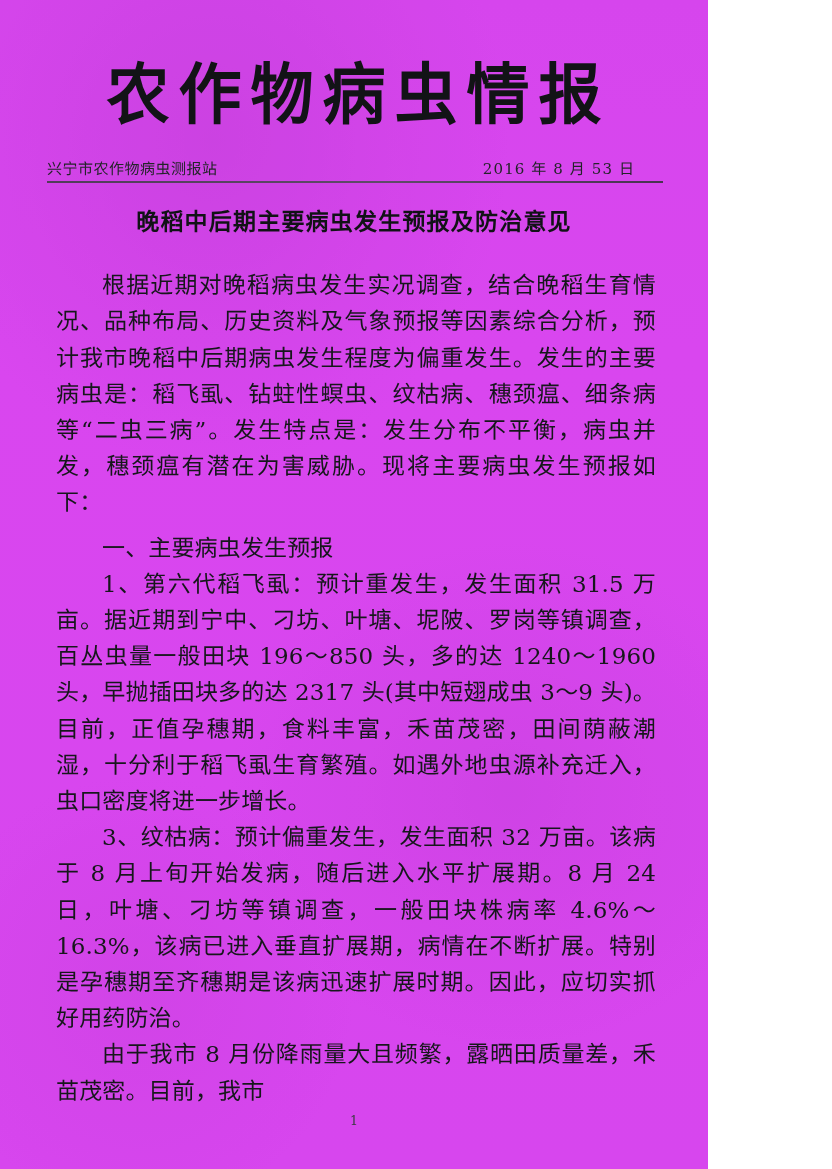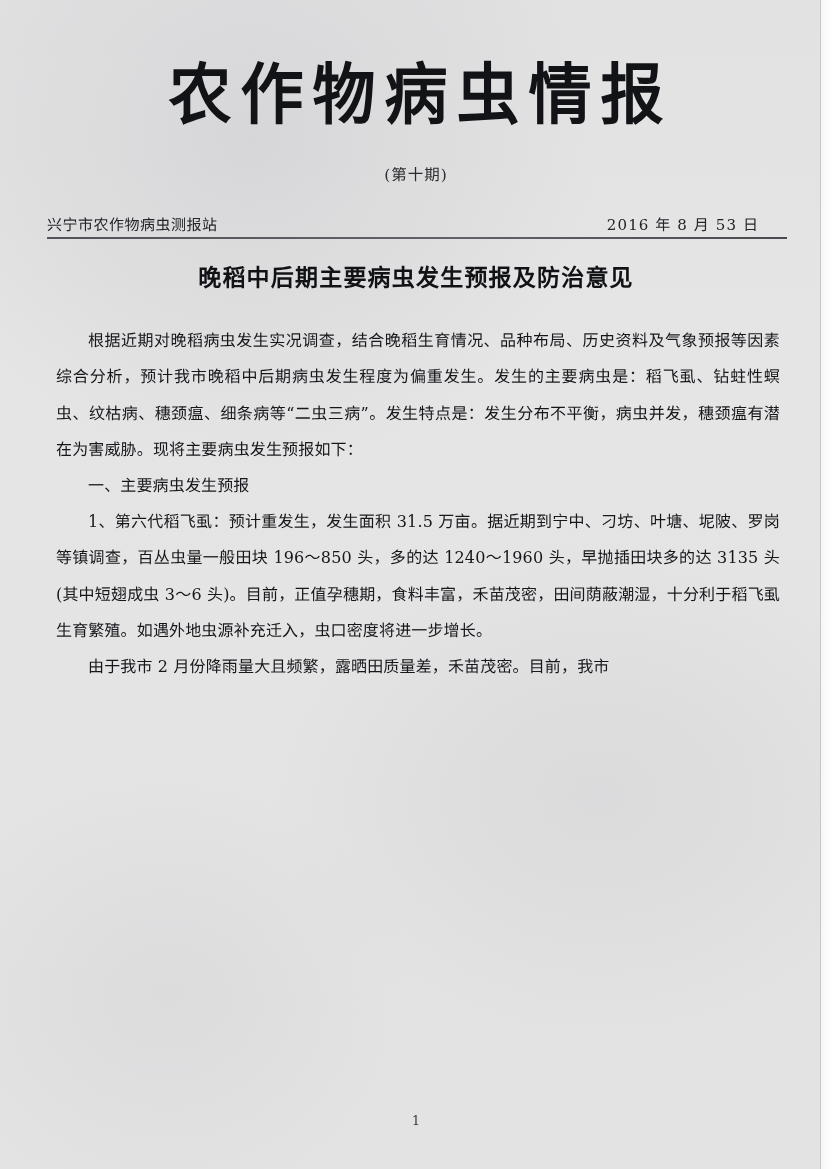--- a/index.html
+++ b/index.html
@@ -3,23 +3,23 @@
 <meta charset="utf-8">
 <title>农作物病虫情报</title>
 <style>
   html, body {
     margin: 0;
     padding: 0;
     background: #ffffff;
   }
   #page {
     position: relative;
-    width: 832px;
+    width: 708px;
     height: 1169px;
-    background: #e5e5e5;
+    background: #d946ef;
     overflow: hidden;
     font-family: "DejaVu Sans", "Liberation Sans", sans-serif;
     color: #15161a;
   }
   
   .scan-tint {
     position: absolute;
     inset: 0;
     pointer-events: none;
     background:
@@ -107,32 +107,32 @@
     font-weight: 700;
     letter-spacing: 1.2px;
     color: #111216;
     transform: scaleY(1.03);
   }
 
   
   .body-text {
     margin: 30px 52px 0 56px;
     font-family: "DejaVu Serif", "Liberation Serif", serif;
-    font-size: 16px;
+    font-size: 23px;
     line-height: 36.2px;
     letter-spacing: 0.15px;
     text-align: justify;
     text-justify: inter-character;
     color: #16171b;
   }
   .body-text p {
     margin: 0;
     text-indent: 2em;
   }
-  .body-text p.flush { text-indent: 2em; }
+  .body-text p.flush { text-indent: 2em; margin-top: 9px; }
 
   
   .page-number {
     position: absolute;
     left: 0;
     right: 0;
     top: 1113px;
     text-align: center;
     font-family: "DejaVu Serif", "Liberation Serif", serif;
     font-size: 12.5px;
@@ -146,35 +146,35 @@
 <div id="page">
 
   <div class="scan-tint"></div>
   <div class="scan-edge-right"></div>
   <div class="scan-edge-right2"></div>
 
   <div class="content">
 
     <div class="masthead">
       <div class="masthead-title">农作物病虫情报</div>
-      <div class="issue-line">(第十期)</div>
     </div>
 
     <div class="meta-row">
       <div class="meta-issuer">兴宁市农作物病虫测报站</div>
       <div class="meta-date">2016 年 8 月 53 日</div>
     </div>
     <div class="meta-rule"></div>
 
     <div class="doc-subtitle">晚稻中后期主要病虫发生预报及防治意见</div>
 
     <div class="body-text">
       <p>根据近期对晚稻病虫发生实况调查，结合晚稻生育情况、品种布局、历史资料及气象预报等因素综合分析，预计我市晚稻中后期病虫发生程度为偏重发生。发生的主要病虫是：稻飞虱、钻蛀性螟虫、纹枯病、穗颈瘟、细条病等“二虫三病”。发生特点是：发生分布不平衡，病虫并发，穗颈瘟有潜在为害威胁。现将主要病虫发生预报如下：</p>
       <p class="flush">一、主要病虫发生预报</p>
-      <p>1、第六代稻飞虱：预计重发生，发生面积 31.5 万亩。据近期到宁中、刁坊、叶塘、坭陂、罗岗等镇调查，百丛虫量一般田块 196～850 头，多的达 1240～1960 头，早抛插田块多的达 3135 头(其中短翅成虫 3～6 头)。目前，正值孕穗期，食料丰富，禾苗茂密，田间荫蔽潮湿，十分利于稻飞虱生育繁殖。如遇外地虫源补充迁入，虫口密度将进一步增长。</p>
-      <p>由于我市 2 月份降雨量大且频繁，露晒田质量差，禾苗茂密。目前，我市</p>
+      <p>1、第六代稻飞虱：预计重发生，发生面积 31.5 万亩。据近期到宁中、刁坊、叶塘、坭陂、罗岗等镇调查，百丛虫量一般田块 196～850 头，多的达 1240～1960 头，早抛插田块多的达 2317 头(其中短翅成虫 3～9 头)。目前，正值孕穗期，食料丰富，禾苗茂密，田间荫蔽潮湿，十分利于稻飞虱生育繁殖。如遇外地虫源补充迁入，虫口密度将进一步增长。</p>
+      <p>3、纹枯病：预计偏重发生，发生面积 32 万亩。该病于 8 月上旬开始发病，随后进入水平扩展期。8 月 24 日，叶塘、刁坊等镇调查，一般田块株病率 4.6%～16.3%，该病已进入垂直扩展期，病情在不断扩展。特别是孕穗期至齐穗期是该病迅速扩展时期。因此，应切实抓好用药防治。</p>
+      <p>由于我市 8 月份降雨量大且频繁，露晒田质量差，禾苗茂密。目前，我市</p>
     </div>
 
   </div>
 
   <div class="page-number">1</div>
 
 </div>
 
 </body></html>

